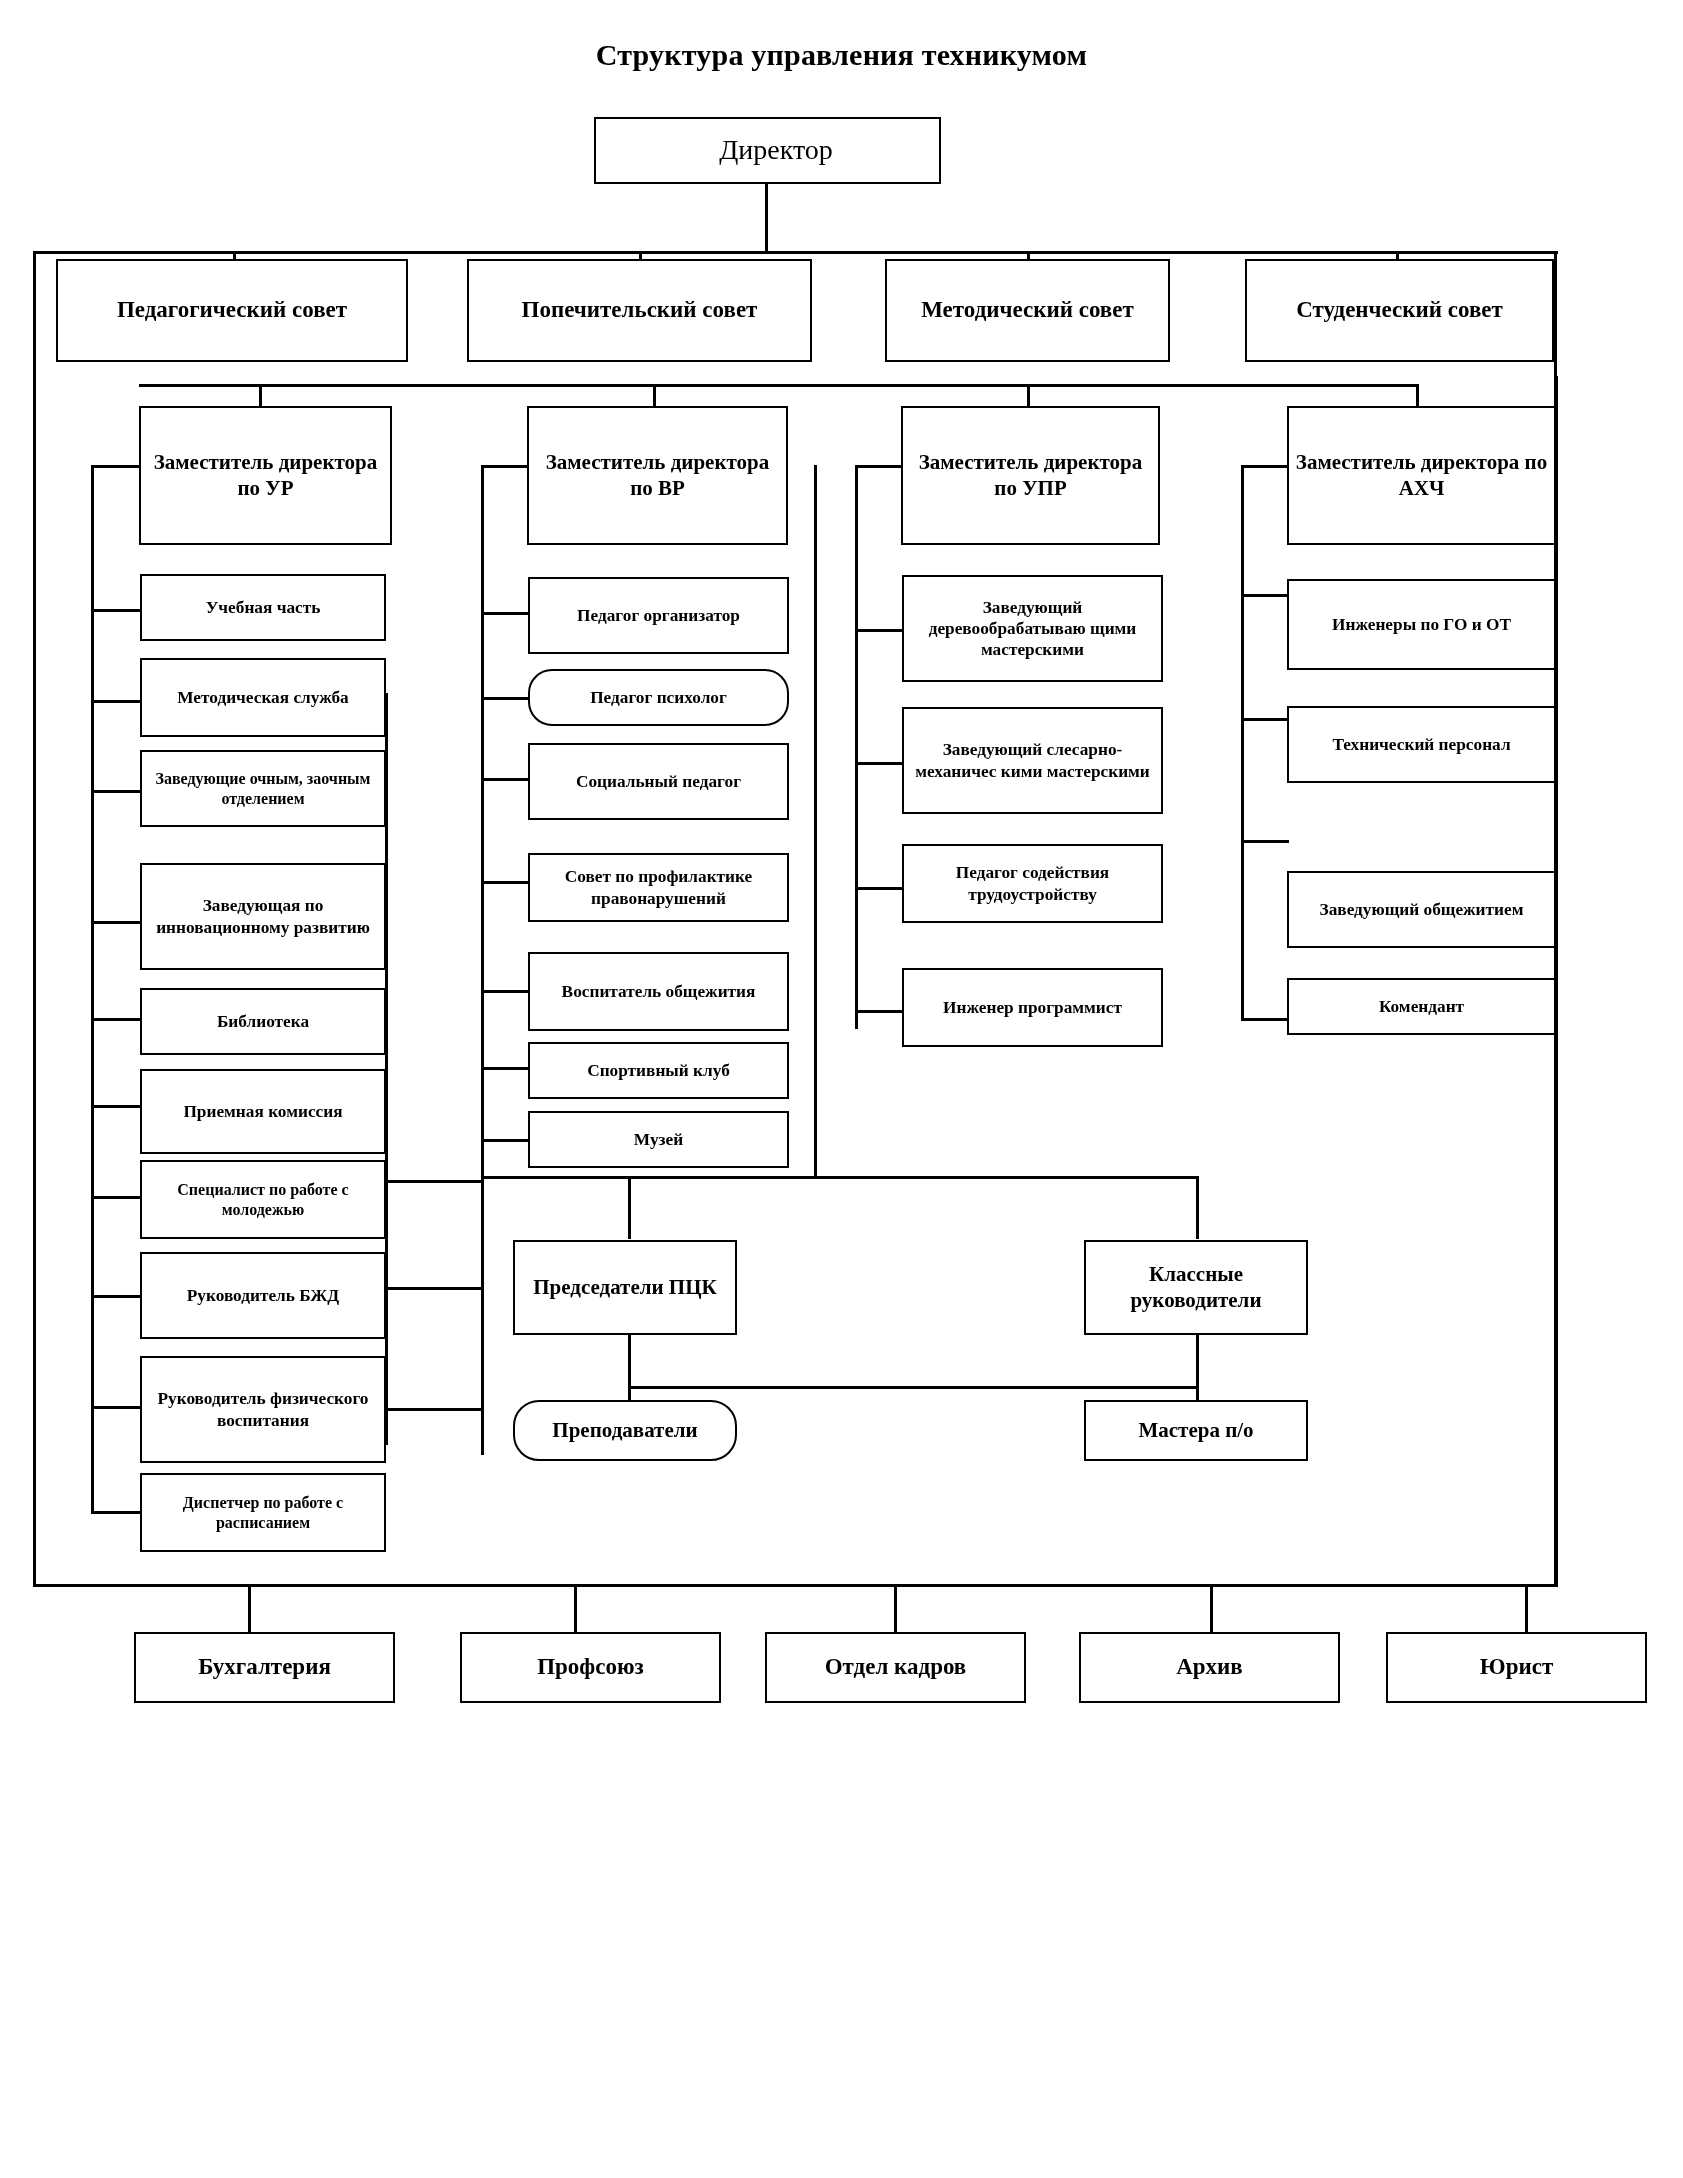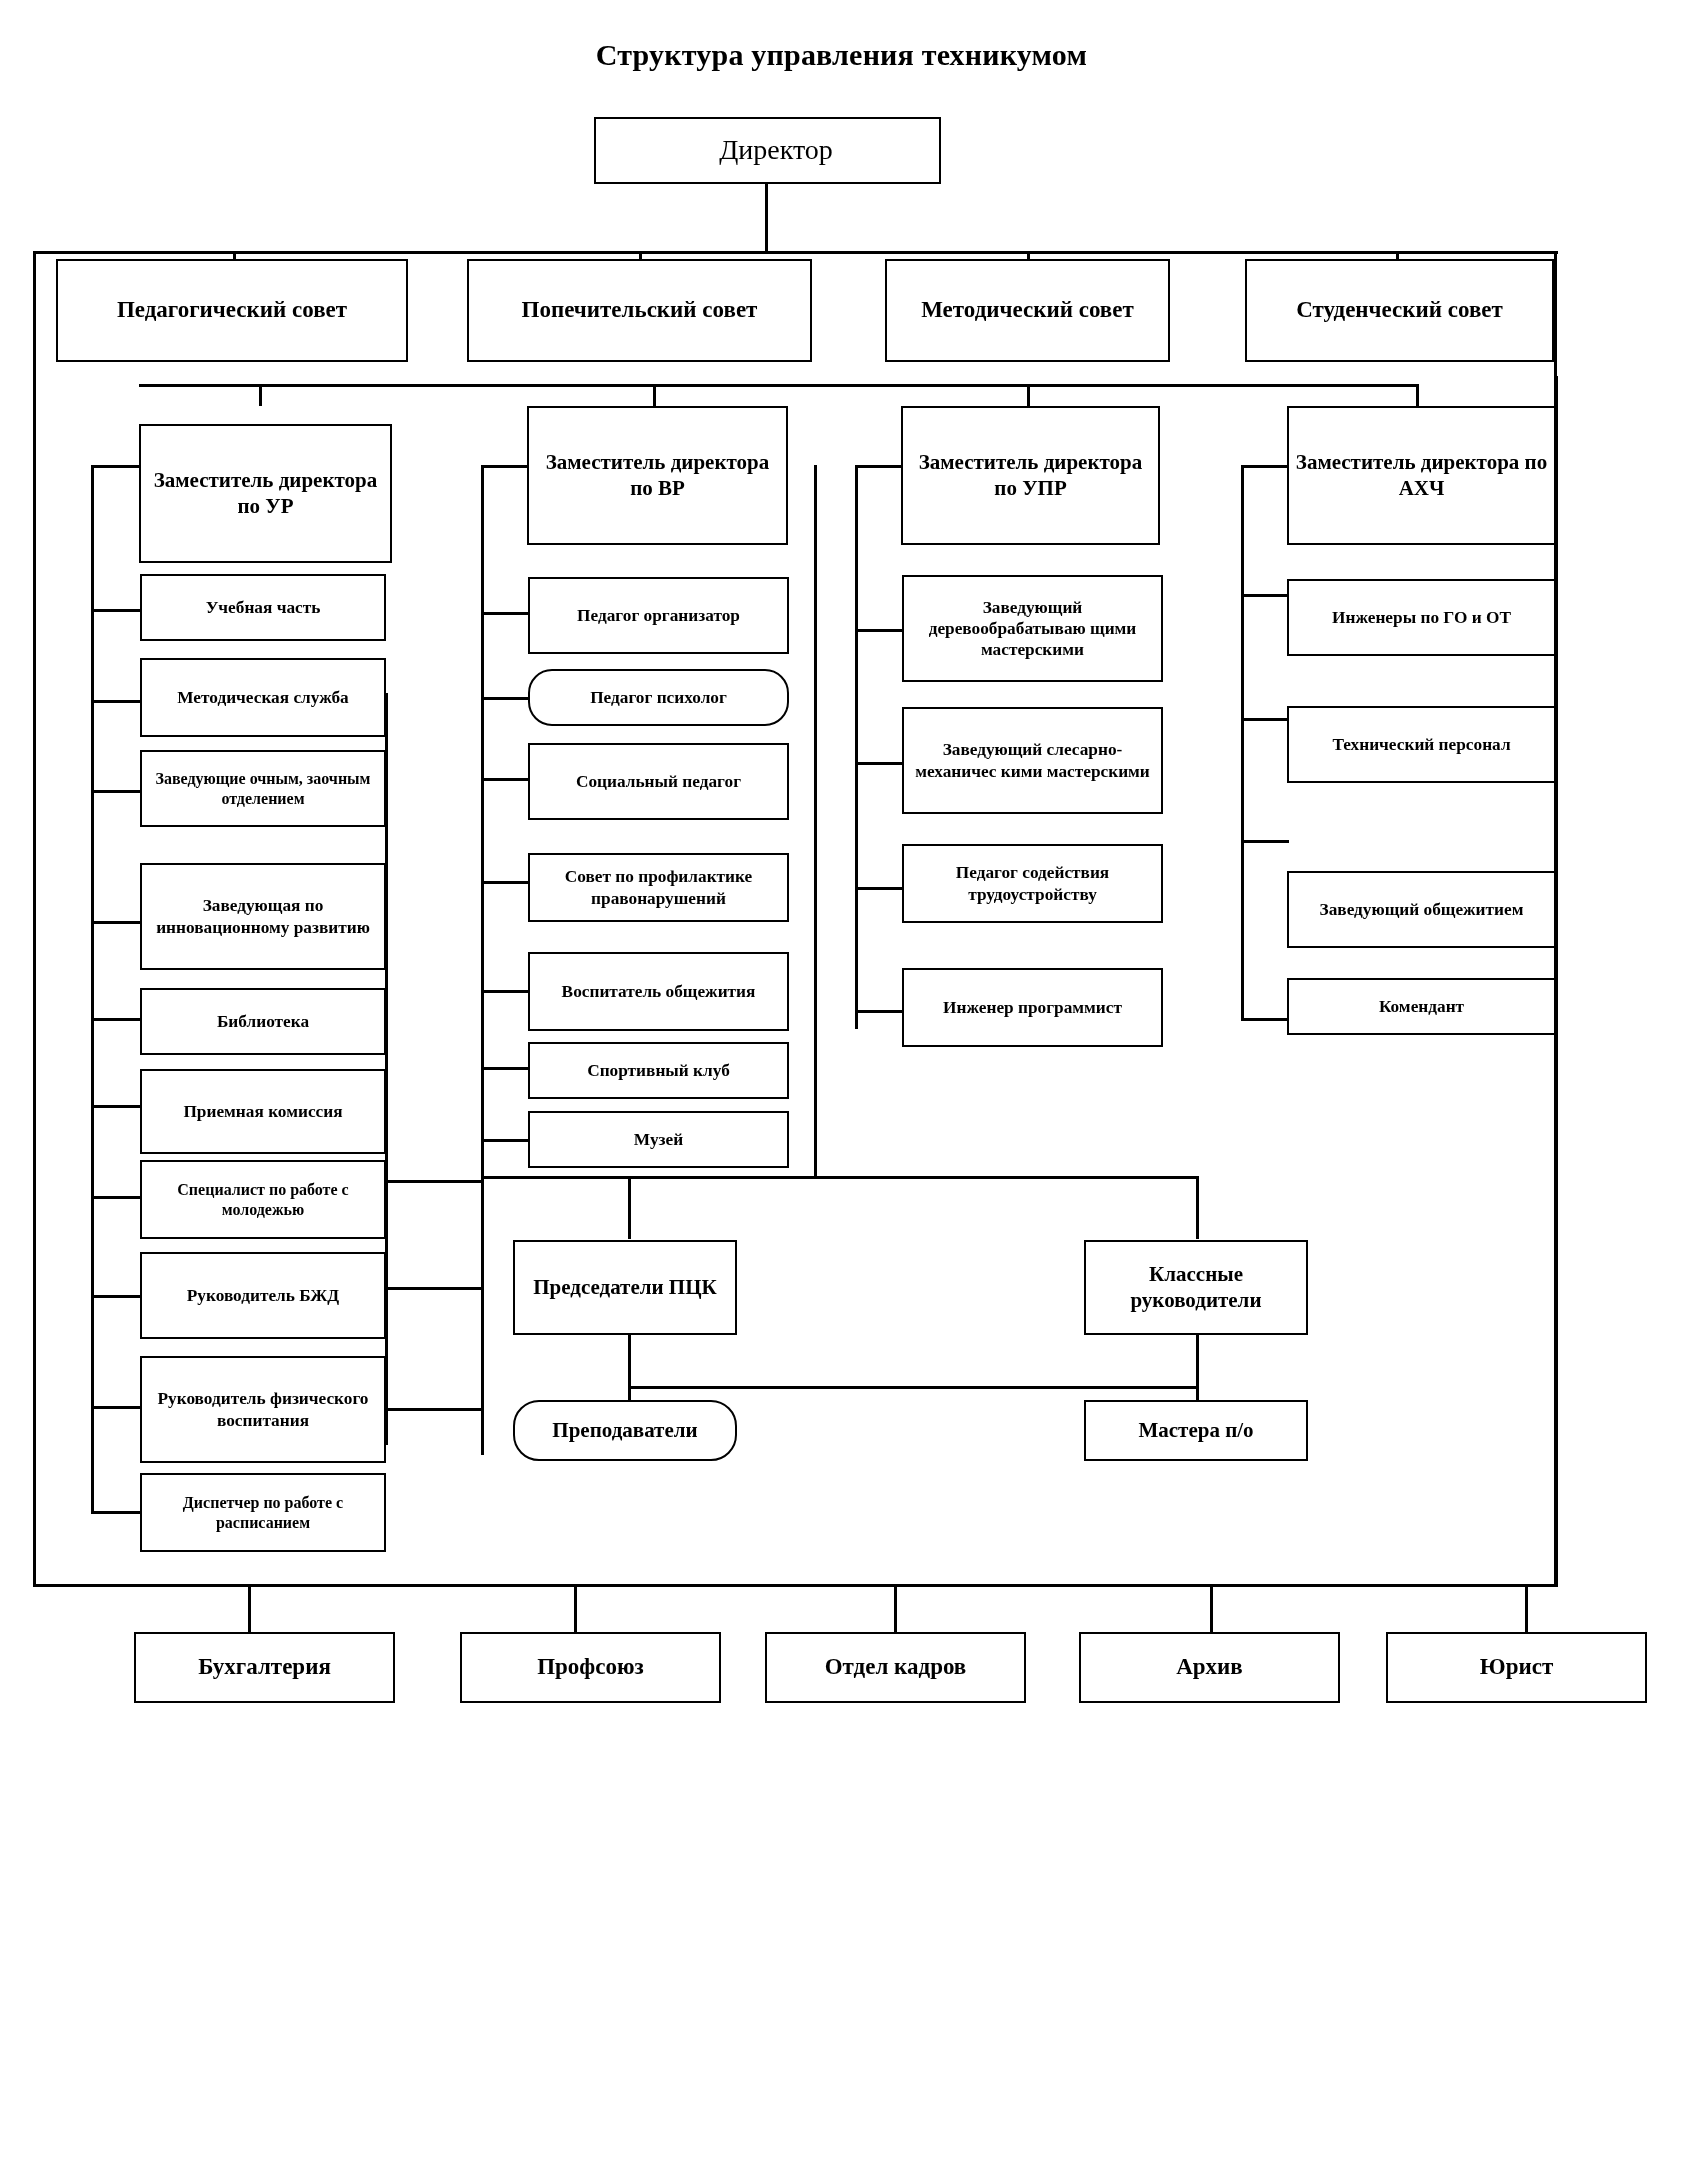--- a/index.html
+++ b/index.html
@@ -104,21 +104,21 @@
   </div>
 
   <div class="frame" style="left:33px; top:376px; width:1525px; height:1210px;"></div>
 
   <div class="ln hl" style="left:139px; top:384px; width:1277px; height:2.5px;"></div>
   <div class="ln vl" style="left:259px; top:384px; height:22px;"></div>
   <div class="ln vl" style="left:653px; top:384px; height:22px;"></div>
   <div class="ln vl" style="left:1027px; top:384px; height:22px;"></div>
   <div class="ln vl" style="left:1416px; top:384px; height:22px;"></div>
 
-  <div class="box lvl2" style="left:139px; top:424px; width:253px; height:139px;justify-content:center;">
+  <div class="box lvl2" style="left:139px; top:406px; width:253px; height:139px;justify-content:center;">
     <span>Заместитель директора по УР</span>
   </div>
   <div class="box lvl2" style="left:527px; top:406px; width:261px; height:139px;">
     <span>Заместитель директора по ВР</span>
   </div>
   <div class="box lvl2" style="left:901px; top:406px; width:259px; height:139px;">
     <span>Заместитель директора по УПР</span>
   </div>
   <div class="box lvl2" style="left:1287px; top:406px; width:269px; height:139px;">
     <span>Заместитель директора по АХЧ</span>
@@ -229,21 +229,21 @@
     <span>Инженер программист</span>
   </div>
 
   <div class="ln vl" style="left:1241px; top:465px; height:554px;"></div>
   <div class="ln hl" style="left:1241px; top:465px; width:48px; height:2.5px;"></div>
   <div class="ln hl" style="left:1241px; top:594px; width:48px; height:2.5px;"></div>
   <div class="ln hl" style="left:1241px; top:718px; width:48px; height:2.5px;"></div>
   <div class="ln hl" style="left:1241px; top:840px; width:48px; height:2.5px;"></div>
   <div class="ln hl" style="left:1241px; top:1018px; width:48px; height:2.5px;"></div>
 
-  <div class="box lvl3" style="left:1287px; top:579px; width:269px; height:77px;">
+  <div class="box lvl3" style="left:1287px; top:579px; width:269px; height:91px;">
     <span>Инженеры по ГО и ОТ</span>
   </div>
   <div class="box lvl3" style="left:1287px; top:706px; width:269px; height:77px;">
     <span>Технический персонал</span>
   </div>
   <div class="box lvl3" style="left:1287px; top:827px; width:269px; height:77px;margin-top:44px;">
     <span>Заведующий общежитием</span>
   </div>
   <div class="box lvl3" style="left:1287px; top:978px; width:269px; height:57px;">
     <span>Комендант</span>

